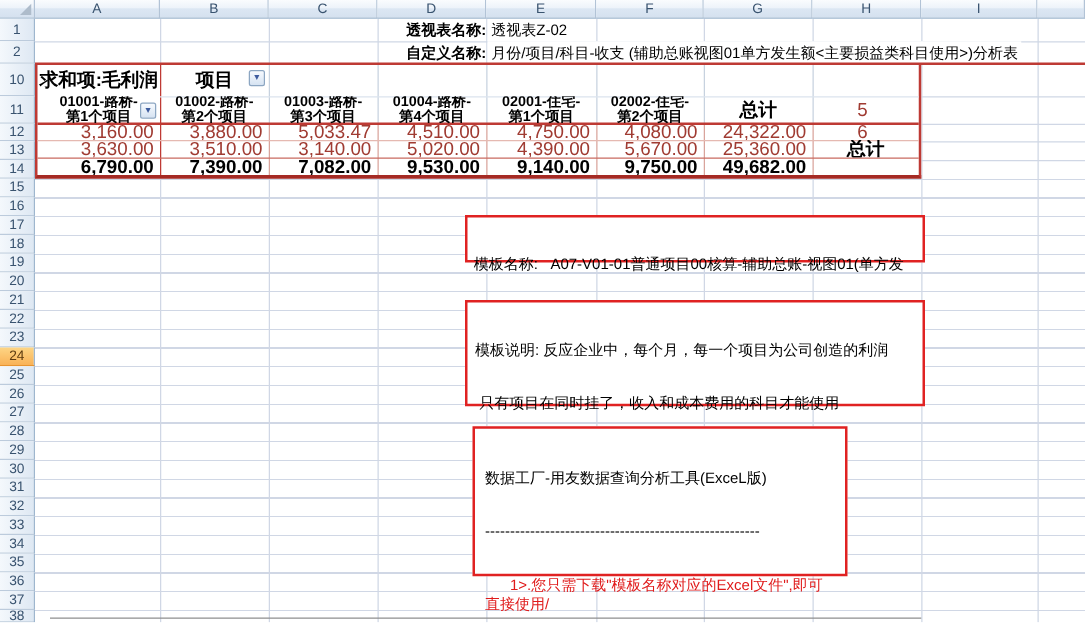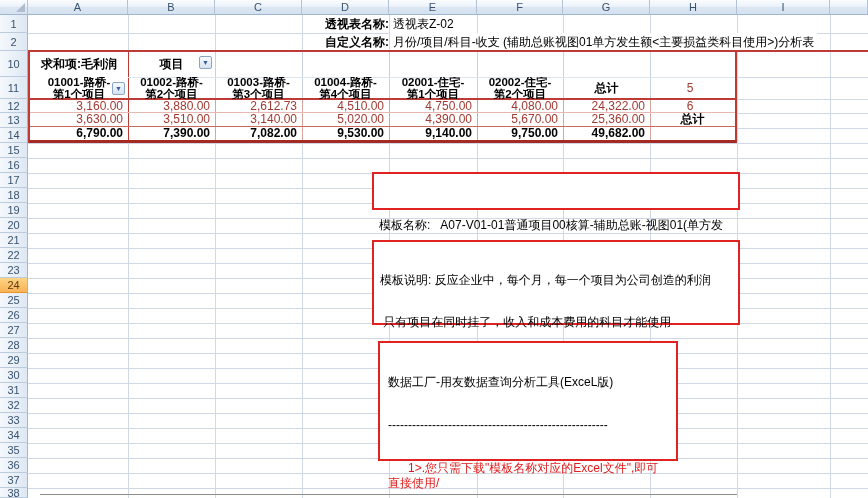--- a/index.html
+++ b/index.html
@@ -41,21 +41,21 @@
   .pv{position:absolute;top:0;bottom:0;width:1px;z-index:2;
       background:linear-gradient(to bottom,#C7D2DF 0 47px,#D9A49C 47px 100%);}
   .pvA{position:absolute;top:0;bottom:0;width:1px;background:#BE3A34;z-index:2;}
   .ph1011{position:absolute;left:98px;right:0;top:25px;height:1px;background:#DCE4EE;z-index:2;}
   .phdr{position:absolute;left:0;right:0;top:46px;height:2px;background:#BE3A34;z-index:2;}
   .ph1213{position:absolute;left:0;right:0;top:60px;height:1px;background:#E5B9B1;z-index:2;}
   .ph1314{position:absolute;left:0;right:0;top:74px;height:1px;background:#C96B60;z-index:2;}
   .pgrid{position:absolute;left:0;top:0;width:705px;height:88px;display:grid;z-index:3;
          grid-template-columns:98px 87px 87px 87px 88px 86px 87px 85px;
          grid-template-rows:25px 22px 13px 14px 14px;}
-  .pc{display:flex;align-items:center;justify-content:center;font-size:12px;font-weight:bold;color:#000;overflow:hidden;}
+  .pc{display:flex;align-items:center;justify-content:center;font-size:15px;font-weight:bold;color:#000;overflow:hidden;}
   .pc.hdr2{flex-direction:column;line-height:12px;font-size:11.5px;text-align:center;justify-content:center;}
   .pc.num{justify-content:flex-end;padding-right:5px;font-weight:normal;color:#A03B32;box-sizing:border-box;}
   .pc.numb{justify-content:flex-end;padding-right:5px;font-weight:bold;color:#000;box-sizing:border-box;}
   .fbtn{position:absolute;width:13px;height:13px;box-sizing:border-box;z-index:5;
         background:linear-gradient(#F7FAFE,#D6E3F2);border:1px solid #8CA6C2;border-radius:2px;
         display:flex;align-items:center;justify-content:center;color:#3E5C9E;font-size:7px;line-height:7px;cursor:pointer;}
   
   .note{position:absolute;background:#fff;border:2px solid #E02222;box-sizing:border-box;
         font-size:12px;color:#000;z-index:5;white-space:pre-wrap;}
   .note .ln{display:block;line-height:15px;}
@@ -191,21 +191,21 @@
           </div>
         <div class="pc hdr2">
             <span>02002-住宅-</span>
             <span>第2个项目</span>
           </div>
         <div class="pc">总计</div>
 
         <div class="pc num" style="justify-content:center">5</div>
         <div class="pc num">3,160.00</div>
         <div class="pc num">3,880.00</div>
-        <div class="pc num">2,612.73</div>
+        <div class="pc num">5,033.47</div>
         <div class="pc num">4,510.00</div>
         <div class="pc num">4,750.00</div>
         <div class="pc num">4,080.00</div>
         <div class="pc num">24,322.00</div>
 
         <div class="pc num" style="justify-content:center">6</div>
         <div class="pc num">3,630.00</div>
         <div class="pc num">3,510.00</div>
         <div class="pc num">3,140.00</div>
         <div class="pc num">5,020.00</div>
@@ -224,21 +224,21 @@
       </div>
 
       <div class="fbtn" style="left:169px;top:4px">
           <span>▼</span>
         </div>
       <div class="fbtn" style="left:82px;top:30px">
           <span>▼</span>
         </div>
     </div>
 
-    <div class="note" style="left:344px;top:157px;width:368px;height:38px;padding:16px 5px">
+    <div class="note" style="left:344px;top:157px;width:368px;height:38px;padding:2px 5px">
       <span class="ln">模板名称:   A07-V01-01普通项目00核算-辅助总账-视图01(单方发</span>
       <span class="ln">生)-3-透视表02</span>
     </div>
 
     <div class="note note2" style="left:344px;top:225px;width:368px;height:85px;padding:3px 6px">
       <span class="ln">模板说明: 反应企业中，每个月，每一个项目为公司创造的利润</span>
       <span class="ln"> 只有项目在同时挂了，收入和成本费用的科目才能使用</span>
       <span class="ln">（即 利润=收入-成本费用）</span>
       <span class="ln">----------------------------------</span>
       <span class="ln">使用人: ,企业管理者,会计等/     使用频率: ,一般,</span>

